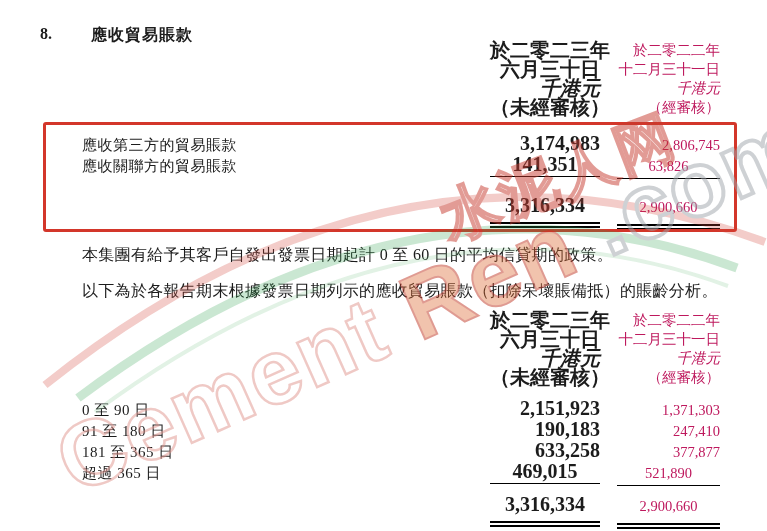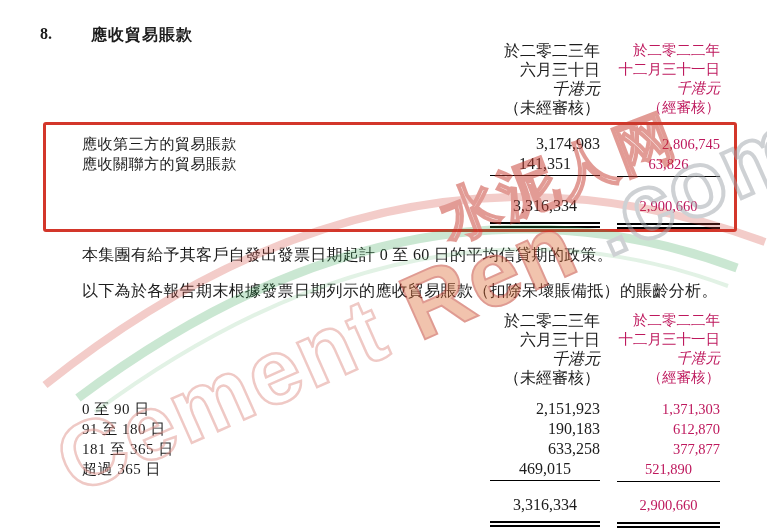--- a/index.html
+++ b/index.html
@@ -6,21 +6,21 @@
   .page{
     position:relative;width:767px;height:531px;background:#ffffff;overflow:hidden;
     font-family:"Liberation Serif","DejaVu Serif",serif;color:#1c1c1c;
   }
   .content{position:relative;z-index:1;}
   .heading-num{position:absolute;top:25px;left:40px;font-size:16px;font-weight:700;}
   .heading-title{position:absolute;top:25px;left:84px;font-size:16px;font-weight:700;letter-spacing:1px;margin-left:7px;}
   .abs{position:absolute;left:82px;width:638px;}
   .trow{display:flex;align-items:baseline;line-height:19px;font-size:15px;}
   .lbl{flex:1;letter-spacing:.5px;}
-  .c1{width:110px;text-align:right;font-weight:400;font-size:16px;white-space:nowrap;}
+  .c1{width:110px;text-align:right;font-weight:700;font-size:20px;white-space:nowrap;}
   .c2{width:103px;margin-left:17px;text-align:right;font-size:14.5px;color:#be185d;white-space:nowrap;}
   .hdr{align-items:flex-end;}
   .hdr .c1 div,.hdr .c2 div{line-height:19px;}
   .it{font-style:italic;}
   .ul{border-bottom:1.5px solid #000;padding-bottom:2px;text-align:center;}
   .dbl{border-bottom:2px solid #000;padding-bottom:7px;position:relative;text-align:center;}
   .dbl::after{content:"";position:absolute;left:0;right:0;bottom:-6px;height:2px;background:#000;}
   .redbox{
     position:absolute;left:43px;top:122px;width:694px;height:110px;
     border:3px solid #d3362a;border-radius:3px;box-sizing:border-box;z-index:2;
@@ -95,21 +95,21 @@
 
     <div class="abs" style="top:399px">
       <div class="trow">
         <div class="lbl">0 至 90 日</div>
         <div class="c1">2,151,923</div>
         <div class="c2">1,371,303</div>
       </div>
       <div class="trow">
         <div class="lbl">91 至 180 日</div>
         <div class="c1">190,183</div>
-        <div class="c2">612,870</div>
+        <div class="c2">247,410</div>
       </div>
       <div class="trow">
         <div class="lbl">181 至 365 日</div>
         <div class="c1">633,258</div>
         <div class="c2">377,877</div>
       </div>
       <div class="trow">
         <div class="lbl">超過 365 日</div>
         <div class="c1 ul">469,015</div>
         <div class="c2 ul">521,890</div>

